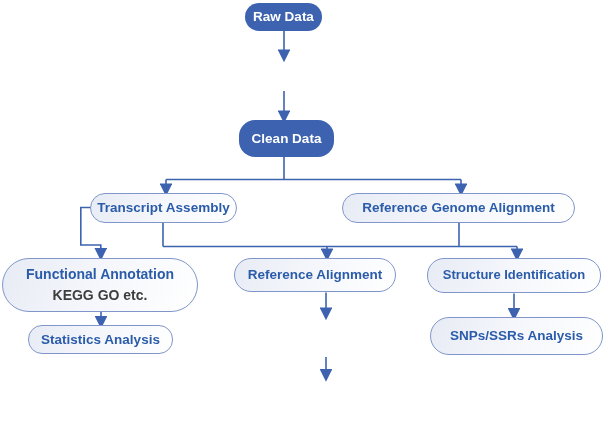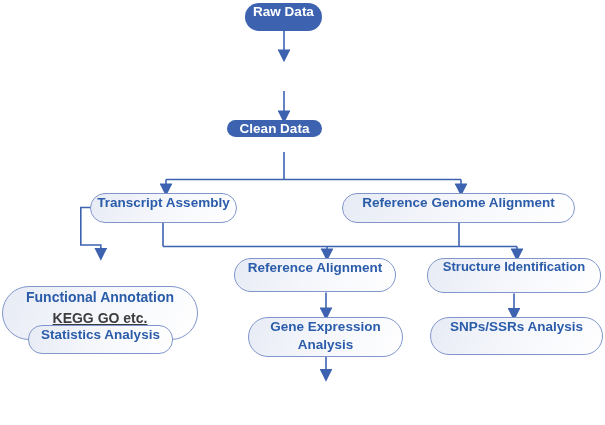--- a/index.html
+++ b/index.html
@@ -12,50 +12,49 @@
   }
   .connector-layer{
     position:absolute;left:0;top:0;width:605px;height:425px;
   }
   .node{
     position:absolute;
     box-sizing:border-box;
     display:flex;
     flex-direction:column;
     align-items:center;
-    justify-content:flex-start;
+    justify-content:center;
     text-align:center;
     font-weight:bold;
     line-height:1.3;
   }
   .node.dark{
     background:#3d63b0;
     color:#ffffff;
     font-size:13.5px;
   }
   .node.light{
     background:linear-gradient(115deg,#e7ebf4 0%,#f4f6fb 45%,#ffffff 100%);
     border:1.3px solid #8096cb;
     color:#2b5caa;
     font-size:13.5px;
   }
   .node .sublabel{
     color:#3d3d3d;
     font-size:14px;
-    text-decoration:underline;
   }
   .node .mainlabel{ display:block; }
 
   
   #n-raw-data            {left:245px;top:3px;  width:77px; height:28px;border-radius:14px;}
   #n-quality-control     {left:218px;top:59px; width:130px;height:31px;border-radius:16px;}
-  #n-clean-data          {left:227px;top:120px;width:95px; height:17px;border-radius:16px;}
+  #n-clean-data          {left:239px;top:120px;width:95px; height:37px;border-radius:16px;}
   #n-transcript-assembly {left:90px; top:193px;width:147px;height:30px;border-radius:15px;}
   #n-ref-genome-align    {left:342px;top:193px;width:233px;height:30px;border-radius:15px;}
-  #n-functional-annot    {left:2px;  top:258px;width:196px;height:54px;border-radius:27px;font-size:14px;line-height:1.5;margin-top:28px;}
+  #n-functional-annot    {left:2px;  top:258px;width:196px;height:54px;border-radius:27px;font-size:14px;line-height:1.5;}
   #n-reference-align     {left:234px;top:258px;width:162px;height:34px;border-radius:17px;}
   #n-structure-ident     {left:427px;top:258px;width:174px;height:35px;border-radius:17px;font-size:13px;}
   #n-statistics-analysis {left:28px; top:325px;width:145px;height:29px;border-radius:14px;}
   #n-gene-expr-analysis  {left:248px;top:317px;width:155px;height:40px;border-radius:20px;}
   #n-snps-ssrs-analysis  {left:430px;top:317px;width:173px;height:38px;border-radius:19px;}
   #n-diff-expr-analysis  {left:245px;top:378px;width:162px;height:41px;border-radius:20px;font-size:13px;}
 </style>
 </head>
 <body>
 
@@ -120,22 +119,19 @@
   </div>
 
   <div class="node light" id="n-structure-ident">
     <span class="mainlabel">Structure Identification</span>
   </div>
 
   <div class="node light" id="n-statistics-analysis">
     <span class="mainlabel">Statistics Analysis</span>
   </div>
 
-  <div class="node light" id="n-gene-expr-analysis">
-    <span class="mainlabel">Gene Expression Analysis</span>
-  </div>
 
   <div class="node light" id="n-snps-ssrs-analysis">
     <span class="mainlabel">SNPs/SSRs Analysis</span>
   </div>
 
 
 </div>
 
 </body></html>

